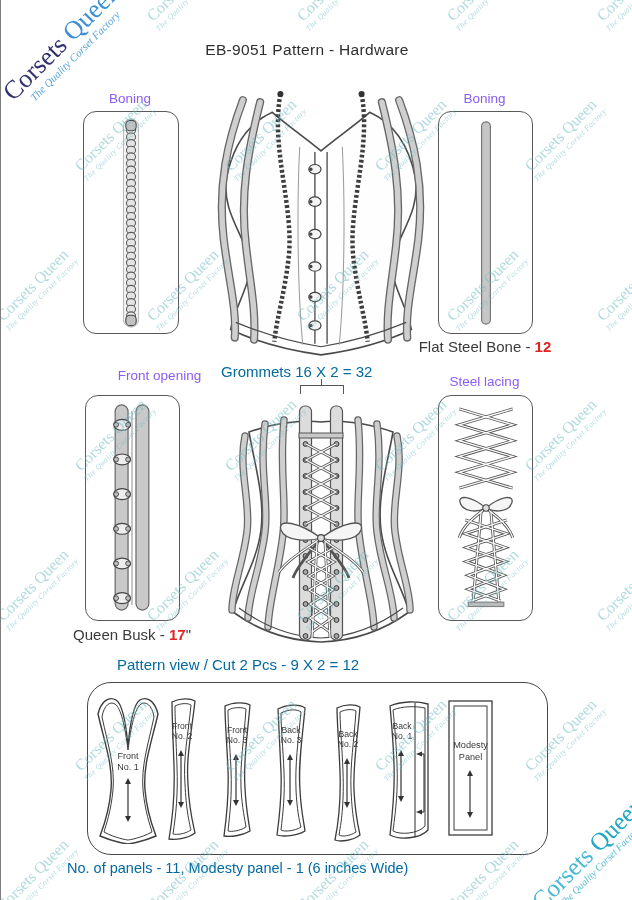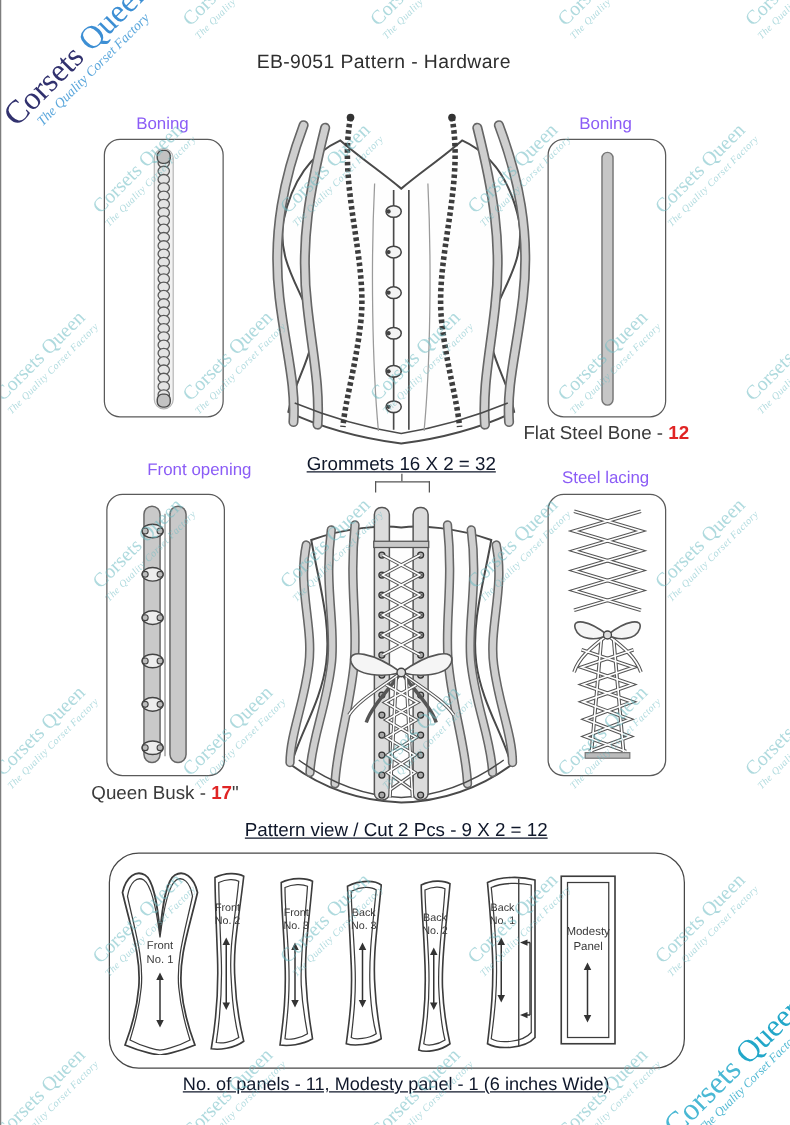--- a/index.html
+++ b/index.html
@@ -6,21 +6,21 @@
   .page{position:relative;width:632px;height:900px;background:#fff;overflow:hidden;
         border-left:1px solid #7d7d7d;border-bottom:1px solid #9a9a9a;
         font-family:"Liberation Sans",sans-serif;color:#333;}
   .content{position:absolute;inset:0;z-index:1;}
   
   .title{position:absolute;left:0;top:41px;width:612px;text-align:center;
          font-size:15.5px;color:#2e2e2e;letter-spacing:.3px;}
   .heading{position:absolute;text-align:center;font-size:13.5px;color:#8b5cf6;}
   .caption{position:absolute;text-align:center;font-size:15px;color:#3a3a3a;}
   .caption .val{color:#e02424;font-weight:bold;}
-  .note{position:absolute;text-align:center;font-size:15px;color:#0f172a;text-decoration:underline;}
+  .note{position:absolute;text-align:left;font-size:15px;color:#0369a1;}
   
   .hwbox{position:absolute;border:1.4px solid #5a5a5a;border-radius:13px;
          display:flex;align-items:center;justify-content:center;}
   .patternbox{position:absolute;left:86px;top:682px;width:459px;height:171px;
          border:1.6px solid #474747;border-radius:24px;}
   .piece{position:absolute;}
   svg text{font-family:"Liberation Sans",sans-serif;}
   
   .bracket{position:absolute;left:299px;top:385px;width:42px;height:8px;
            border-top:1.2px solid #555;border-left:1.2px solid #555;border-right:1.2px solid #555;}

